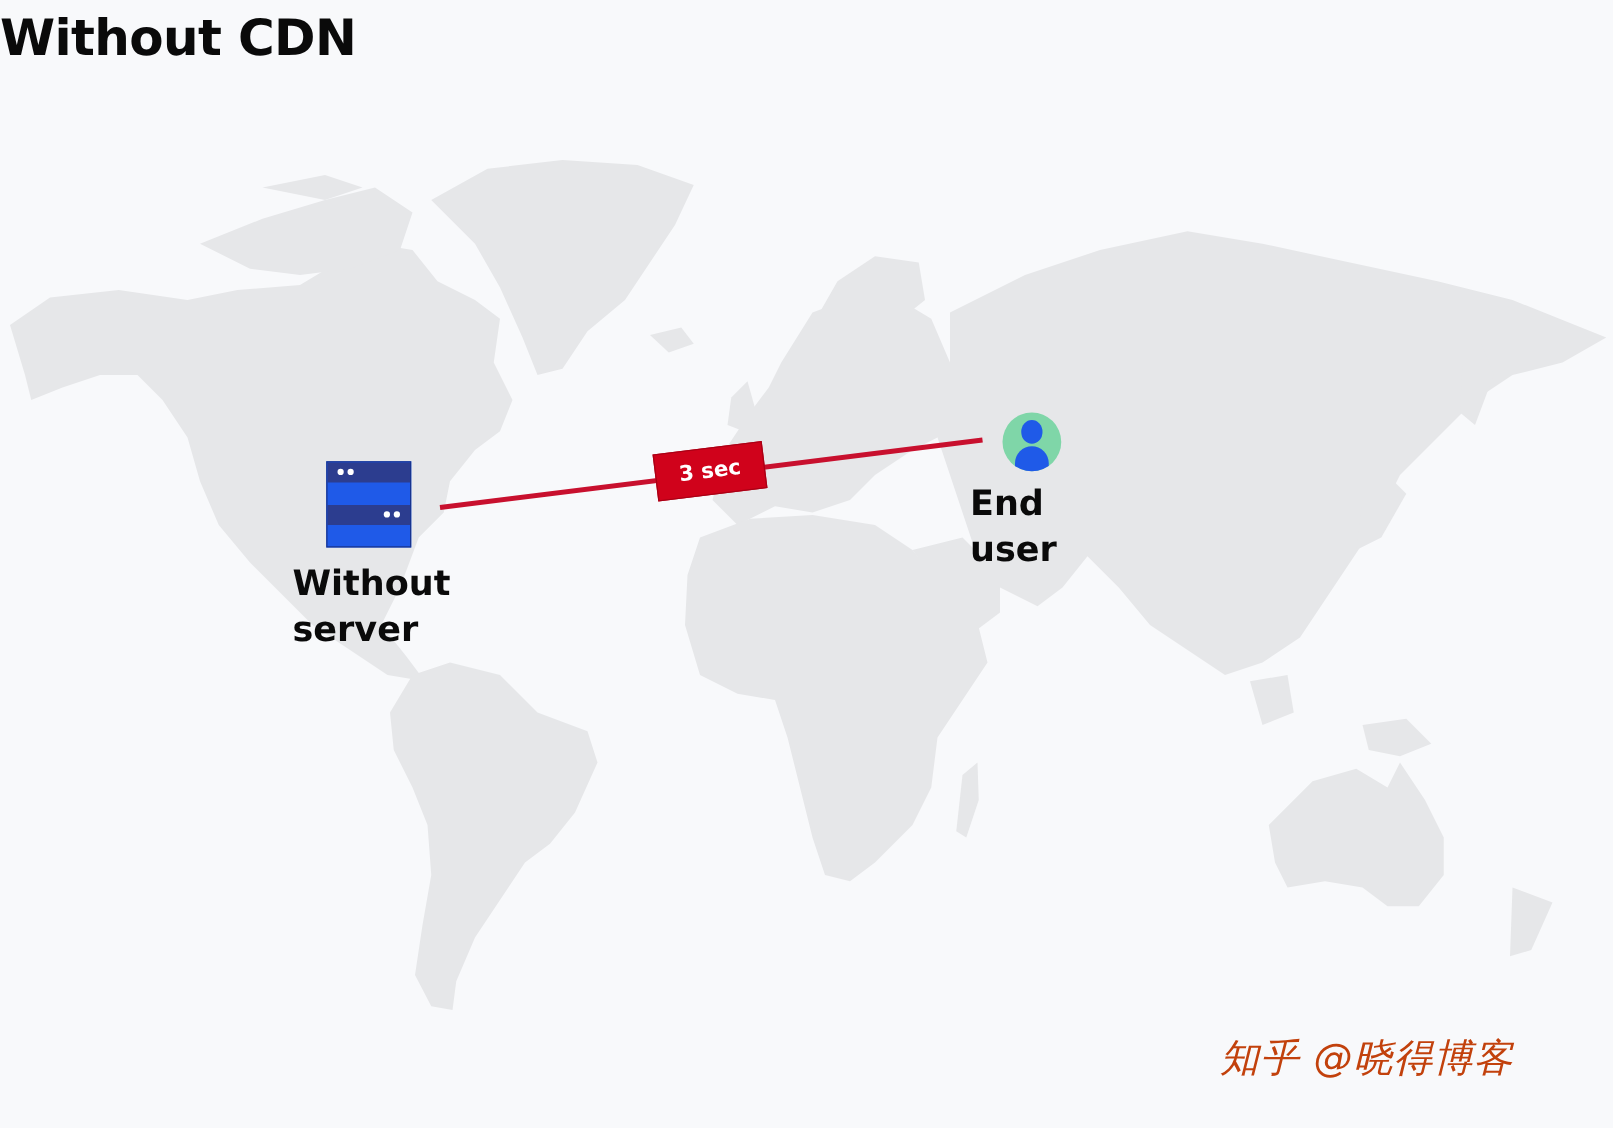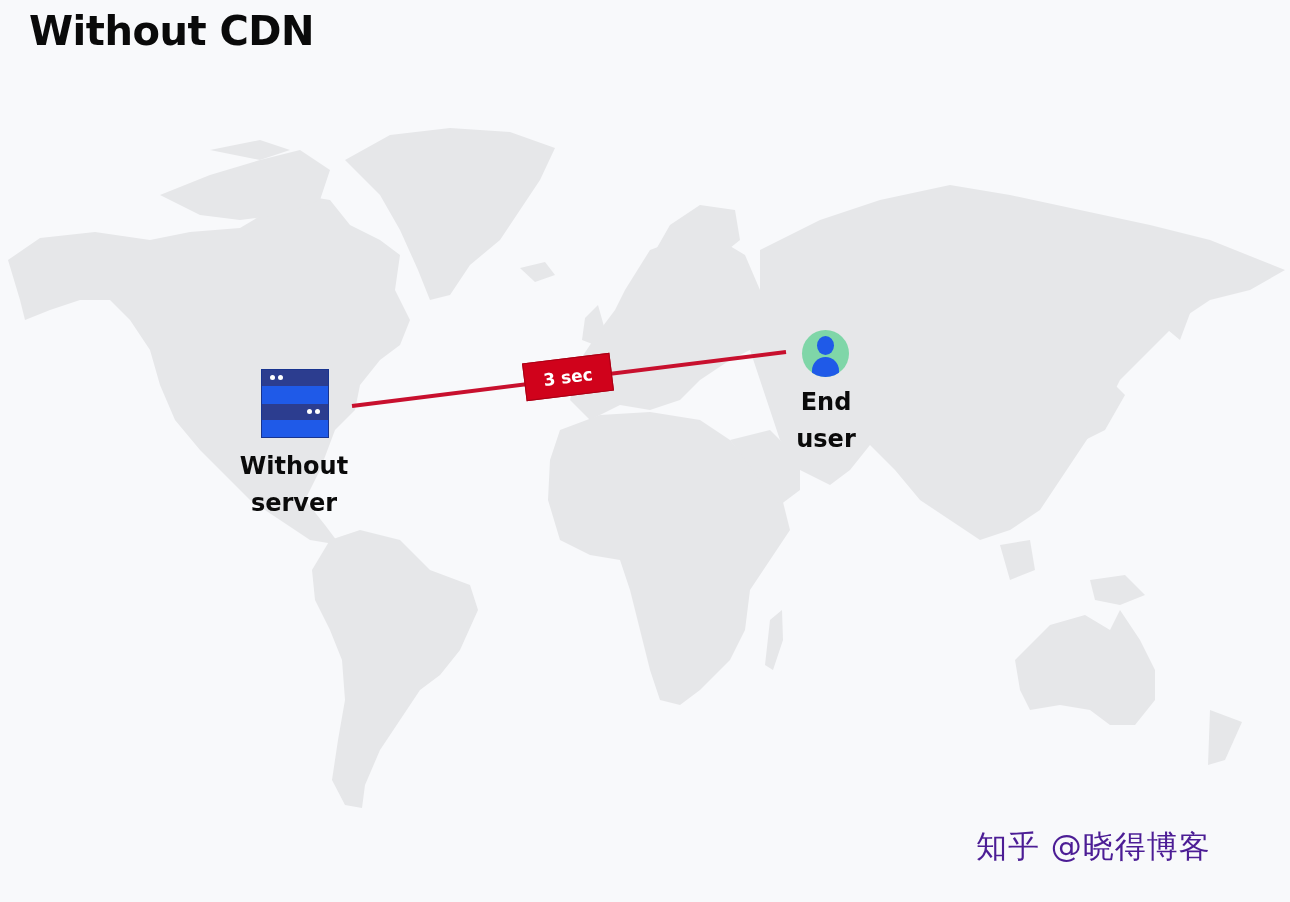--- a/index.html
+++ b/index.html
@@ -3,21 +3,21 @@
 <meta charset="utf-8">
 <style>
   html, body { margin: 0; padding: 0; }
   body {
     width: 1290px; height: 902px; overflow: hidden; position: relative;
     background: #f8f9fb;
     font-family: "DejaVu Sans", "Liberation Sans", sans-serif;
   }
   .title {
     position: absolute; left: 0; top: 8px;
-    font-size: 40px; font-weight: bold; color: #0a0a0a; letter-spacing: -0.5px; margin-left: 29px;
+    font-size: 40px; font-weight: bold; color: #0a0a0a; letter-spacing: -0.5px;
   }
   .map { position: absolute; left: 0; top: 0; width: 1290px; height: 902px; }
   .land { fill: #e6e7e9; }
   .link-line { stroke: #c8102e; stroke-width: 4; }
   .latency-badge {
     position: absolute; left: 524px; top: 358px; width: 86px; height: 36px;
     background: #d0021b; border: 1px solid #a80015;
     transform: rotate(-7deg); transform-origin: center;
     display: flex; align-items: center; justify-content: center;
     color: #fff; font-weight: bold; font-size: 17px;
@@ -27,35 +27,36 @@
     background: #1f5ae8; border: 1px solid #18348f; box-sizing: border-box;
   }
   .server-band { position: absolute; left: 0; width: 100%; height: 16px; background: #2c3d8f; }
   .server-band.b1 { top: 0; }
   .server-band.b2 { top: 34px; }
   .dots { position: absolute; top: 5px; display: flex; gap: 3px; }
   .dots span { width: 5px; height: 5px; border-radius: 50%; background: #fff; display: block; }
   .dots.left { left: 8px; }
   .dots.right { right: 8px; }
   .label {
-    position: absolute; font-weight: bold; font-size: 24px; line-height: 37px;
-    color: #0a0a0a; text-align: center;
+    position: absolute; font-weight: bold; font-size: 28px; line-height: 37px;
+    color: #0a0a0a; text-align: left;
   }
   .origin-label { left: 234px; top: 448px; width: 120px; }
   .user-label { left: 776px; top: 384px; width: 100px; }
   .user-icon {
     position: absolute; left: 802px; top: 330px; width: 47px; height: 47px;
     border-radius: 50%; background: #7fd6a8; overflow: hidden;
   }
   .user-head { position: absolute; left: 15px; top: 6px; width: 17px; height: 19px; border-radius: 50%; background: #1f5ae8; }
   .user-body { position: absolute; left: 10px; top: 27px; width: 27px; height: 24px; border-radius: 14px 14px 0 0; background: #1f5ae8; }
   .watermark {
     position: absolute; left: 976px; top: 826px;
-    font-size: 31px; color: #4c1d95; letter-spacing: 1px;
+    font-size: 31px; color: #c2410c; letter-spacing: 1px;
     font-family: "DejaVu Sans", sans-serif;
+    font-style: italic;
   }
 </style>
 </head>
 <body>
 
 <svg class="map" viewBox="0 0 1290 902" xmlns="http://www.w3.org/2000/svg">
 
   <path class="land" d="M8,260 L40,238 L95,232 L150,240 L190,232 L240,228 L270,210 L300,195 L330,200 L350,225 L380,240 L400,255 L395,290 L410,320 L400,345 L380,360 L360,385 L355,410 L335,430 L320,470 L305,500 L325,525 L340,545 L310,540 L280,520 L250,500 L225,475 L200,450 L175,420 L160,385 L150,350 L130,320 L110,300 L80,300 L50,310 L25,320 L20,300 Z"></path>
 
   <path class="land" d="M160,195 L210,175 L260,160 L300,150 L330,170 L320,200 L280,215 L240,220 L200,215 Z"></path>

